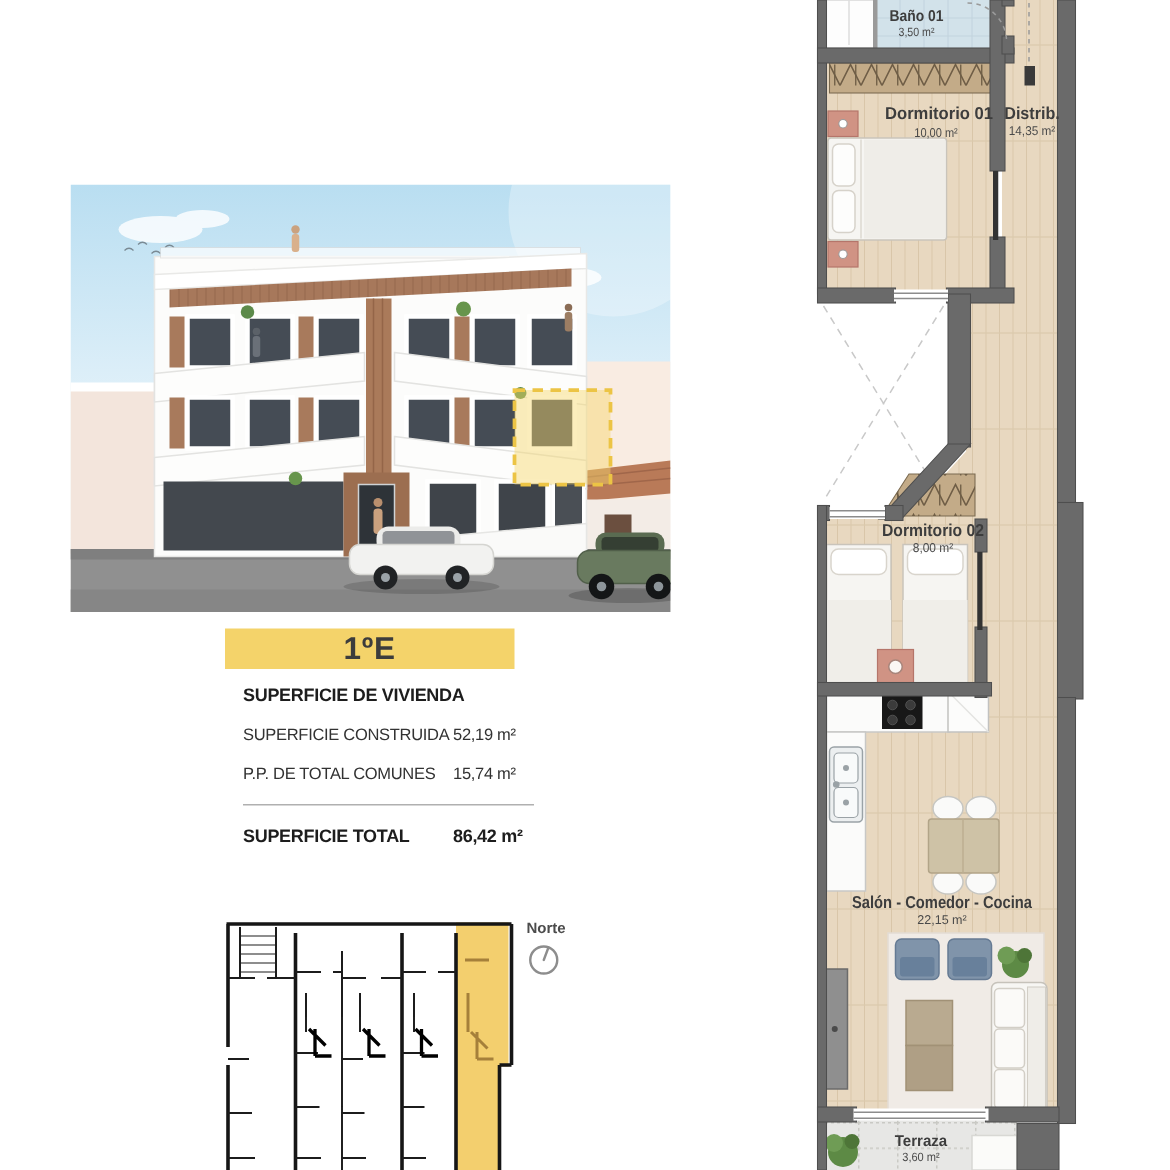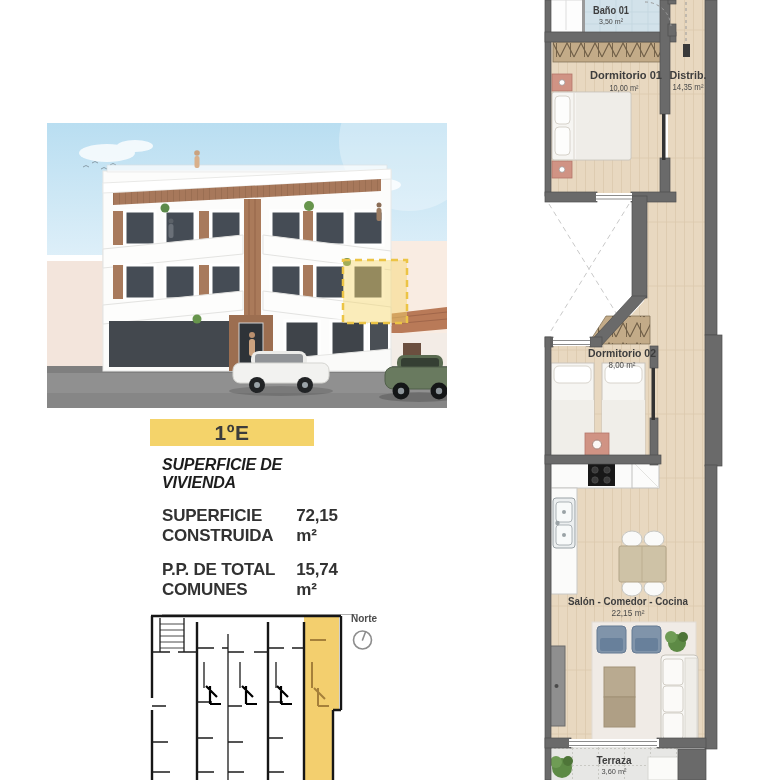--- a/index.html
+++ b/index.html
@@ -1,26 +1,26 @@
 <!DOCTYPE html>
 <html><head>
 <meta charset="utf-8">
 <style>
   html,body{margin:0;padding:0;background:#fff;}
   .canvas{position:relative;width:780px;height:780px;background:#ffffff;overflow:hidden;
           font-family:"Liberation Sans",sans-serif;}
   .abs{position:absolute;}
   
-  .banner{left:150px;top:419px;width:164px;height:27px;background:#f4d36a;
+  .banner{left:150px;top:419px;width:193px;height:27px;background:#f4d36a;
           display:flex;align-items:center;justify-content:center;}
   .banner span{font-size:21px;font-weight:bold;color:#3c3c3c;letter-spacing:.5px;}
   
   .surfaces{left:162px;top:456px;width:198px;color:#222;}
-  .s-title{font-size:16px;font-weight:bold;letter-spacing:-.2px;color:#1d1d1d;font-style:italic;}
-  .s-row{display:flex;margin-top:14px;font-size:17px;font-weight:bold;color:#323232;letter-spacing:-.2px;}
+  .s-title{font-size:12px;font-weight:bold;letter-spacing:-.2px;color:#1d1d1d;}
+  .s-row{display:flex;margin-top:14px;font-size:11px;font-weight:normal;color:#323232;letter-spacing:-.2px;}
   .s-row .lbl{width:140px;}
   .s-div{margin-top:14px;border-top:1px solid #b0b0b0;width:194px;height:0;}
   .s-total{display:flex;margin-top:13px;font-size:12px;font-weight:bold;color:#1d1d1d;letter-spacing:-.2px;}
   .s-total .lbl{width:140px;}
   
   svg text{font-family:"Liberation Sans",sans-serif;}
   .rname{font-weight:bold;fill:#3d3d3d;}
   .rarea{fill:#4a4a4a;}
   .norte{font-weight:bold;fill:#4c4c4c;font-size:10px;}
 </style>
@@ -165,27 +165,31 @@
   </svg>
 
   <div class="abs banner">
     <span>1ºE</span>
   </div>
 
   <div class="abs surfaces">
     <div class="s-title">SUPERFICIE DE VIVIENDA</div>
     <div class="s-row">
       <span class="lbl">SUPERFICIE CONSTRUIDA</span>
-      <span class="val">72,15 m²</span>
+      <span class="val">52,19 m²</span>
     </div>
     <div class="s-row">
       <span class="lbl">P.P. DE TOTAL COMUNES</span>
       <span class="val">15,74 m²</span>
     </div>
     <div class="s-div"></div>
+    <div class="s-total">
+      <span class="lbl">SUPERFICIE TOTAL</span>
+      <span class="val">86,42 m²</span>
+    </div>
   </div>
 
   <svg class="abs" style="left:145px;top:605px" width="245" height="175" viewBox="145 605 245 175">
     <polygon points="304,615 339,615 339,711 332,711 332,780 304,780" fill="#f3cf6e"></polygon>
     <path d="M151,616 H341 M152,616 V698 M152,710 V780 M341,616 V710 M341,710 H333 M333,710 V780
              M197,622 V780 M268,622 V780 M304,622 V780" stroke="#161616" stroke-width="2.4" fill="none"></path>
     <path d="M228,634 V780 M160,618 V652 M184,618 V652
              M152,652 H170 M178,652 H197 M197,648 H214 M222,648 H228 M228,652 H244 M254,652 H268
              M268,648 H284 M292,648 H304
              M152,706 H166 M197,702 H212 M228,706 H242 M268,702 H283

